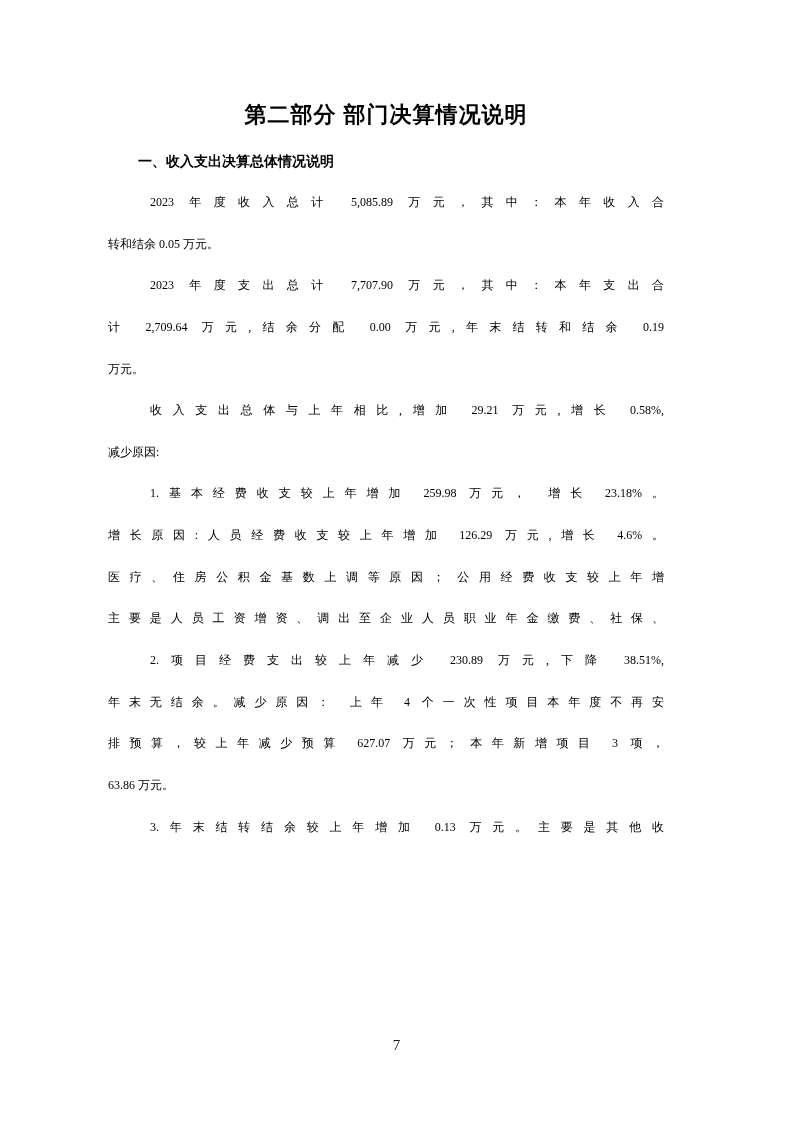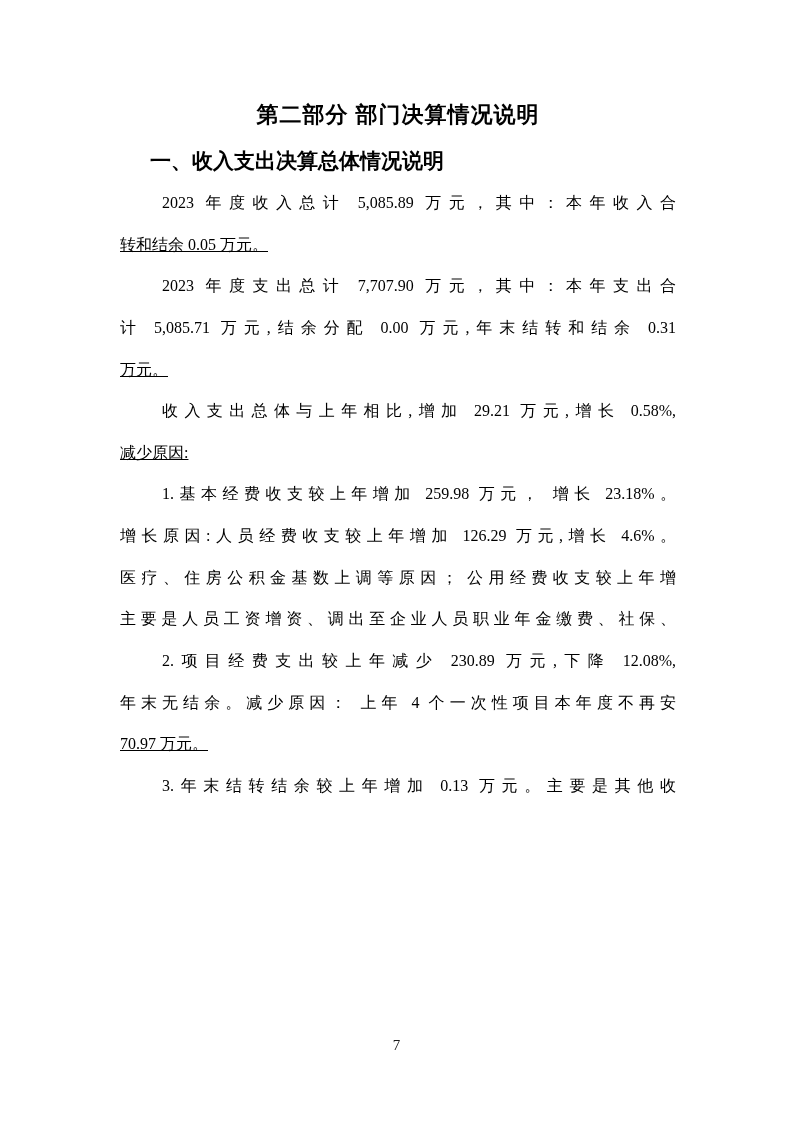--- a/index.html
+++ b/index.html
@@ -11,61 +11,60 @@
     position: relative;
     width: 793px;
     height: 1122px;
     background: #ffffff;
     overflow: hidden;
     color: #000000;
     font-family: "Liberation Serif", "DejaVu Serif", serif;
   }
   .doc {
     position: absolute;
-    left: 120px;
+    left: 108px;
     top: 0;
     width: 556px;
   }
   .title {
     margin-top: 94px;
     height: 42px;
     line-height: 42px;
     text-align: center;
     font-family: "Liberation Sans", "DejaVu Sans", sans-serif;
     font-weight: bold;
     font-size: 22px;
     letter-spacing: 1px;
     white-space: nowrap;
   }
   .heading {
     margin-top: 4px;
     height: 42px;
     line-height: 42px;
     font-family: "Liberation Sans", "DejaVu Sans", sans-serif;
     font-weight: bold;
-    font-size: 21px;
+    font-size: 14px;
     text-indent: 30px;
     white-space: nowrap;
   }
   .ln {
     height: 41.65px;
     line-height: 41.65px;
-    font-size: 16px;
+    font-size: 12px;
     overflow: hidden;
     text-align: justify;
     text-align-last: justify;
     text-justify: inter-character;
   }
   .ln.ind {
     text-indent: 42px;
   }
   .ln.end {
     text-align: center;
     text-align-last: left;
-    text-decoration: underline;
   }
   .page-number {
     position: absolute;
     top: 1034px;
     left: 0;
     width: 793px;
     height: 22px;
     line-height: 22px;
     text-align: center;
     font-size: 15px;
@@ -79,33 +78,34 @@
   <div class="doc">
 
     <div class="title">第二部分 部门决算情况说明</div>
 
     <div class="heading">一、收入支出决算总体情况说明</div>
 
     <div class="ln ind">2023 年度收入总计 5,085.89 万元，其中：本年收入合</div>
     <div class="ln end">转和结余 0.05 万元。</div>
 
     <div class="ln ind">2023 年度支出总计 7,707.90 万元，其中：本年支出合</div>
-    <div class="ln">计 5,085.71 万元,结余分配 0.00 万元,年末结转和结余 0.31</div>
+    <div class="ln">计 2,709.64 万元,结余分配 0.00 万元,年末结转和结余 0.19</div>
     <div class="ln end">万元。</div>
 
     <div class="ln ind">收入支出总体与上年相比,增加 29.21 万元,增长 0.58%,</div>
     <div class="ln end">减少原因:</div>
 
     <div class="ln ind">1.基本经费收支较上年增加 259.98 万元， 增长 23.18%。</div>
     <div class="ln">增长原因:人员经费收支较上年增加 126.29 万元,增长 4.6%。</div>
     <div class="ln">医疗、住房公积金基数上调等原因； 公用经费收支较上年增</div>
     <div class="ln">主要是人员工资增资、调出至企业人员职业年金缴费、社保、</div>
 
-    <div class="ln ind">2.项目经费支出较上年减少 230.89 万元,下降 12.08%,</div>
+    <div class="ln ind">2.项目经费支出较上年减少 230.89 万元,下降 38.51%,</div>
     <div class="ln">年末无结余。减少原因： 上年 4 个一次性项目本年度不再安</div>
-    <div class="ln end">70.97 万元。</div>
+    <div class="ln">排预算，较上年减少预算 627.07 万元； 本年新增项目 3 项，</div>
+    <div class="ln end">63.86 万元。</div>
 
     <div class="ln ind">3.年末结转结余较上年增加 0.13 万元。主要是其他收</div>
 
   </div>
 
   <div class="page-number">7</div>
 </div>
 
 </body></html>

